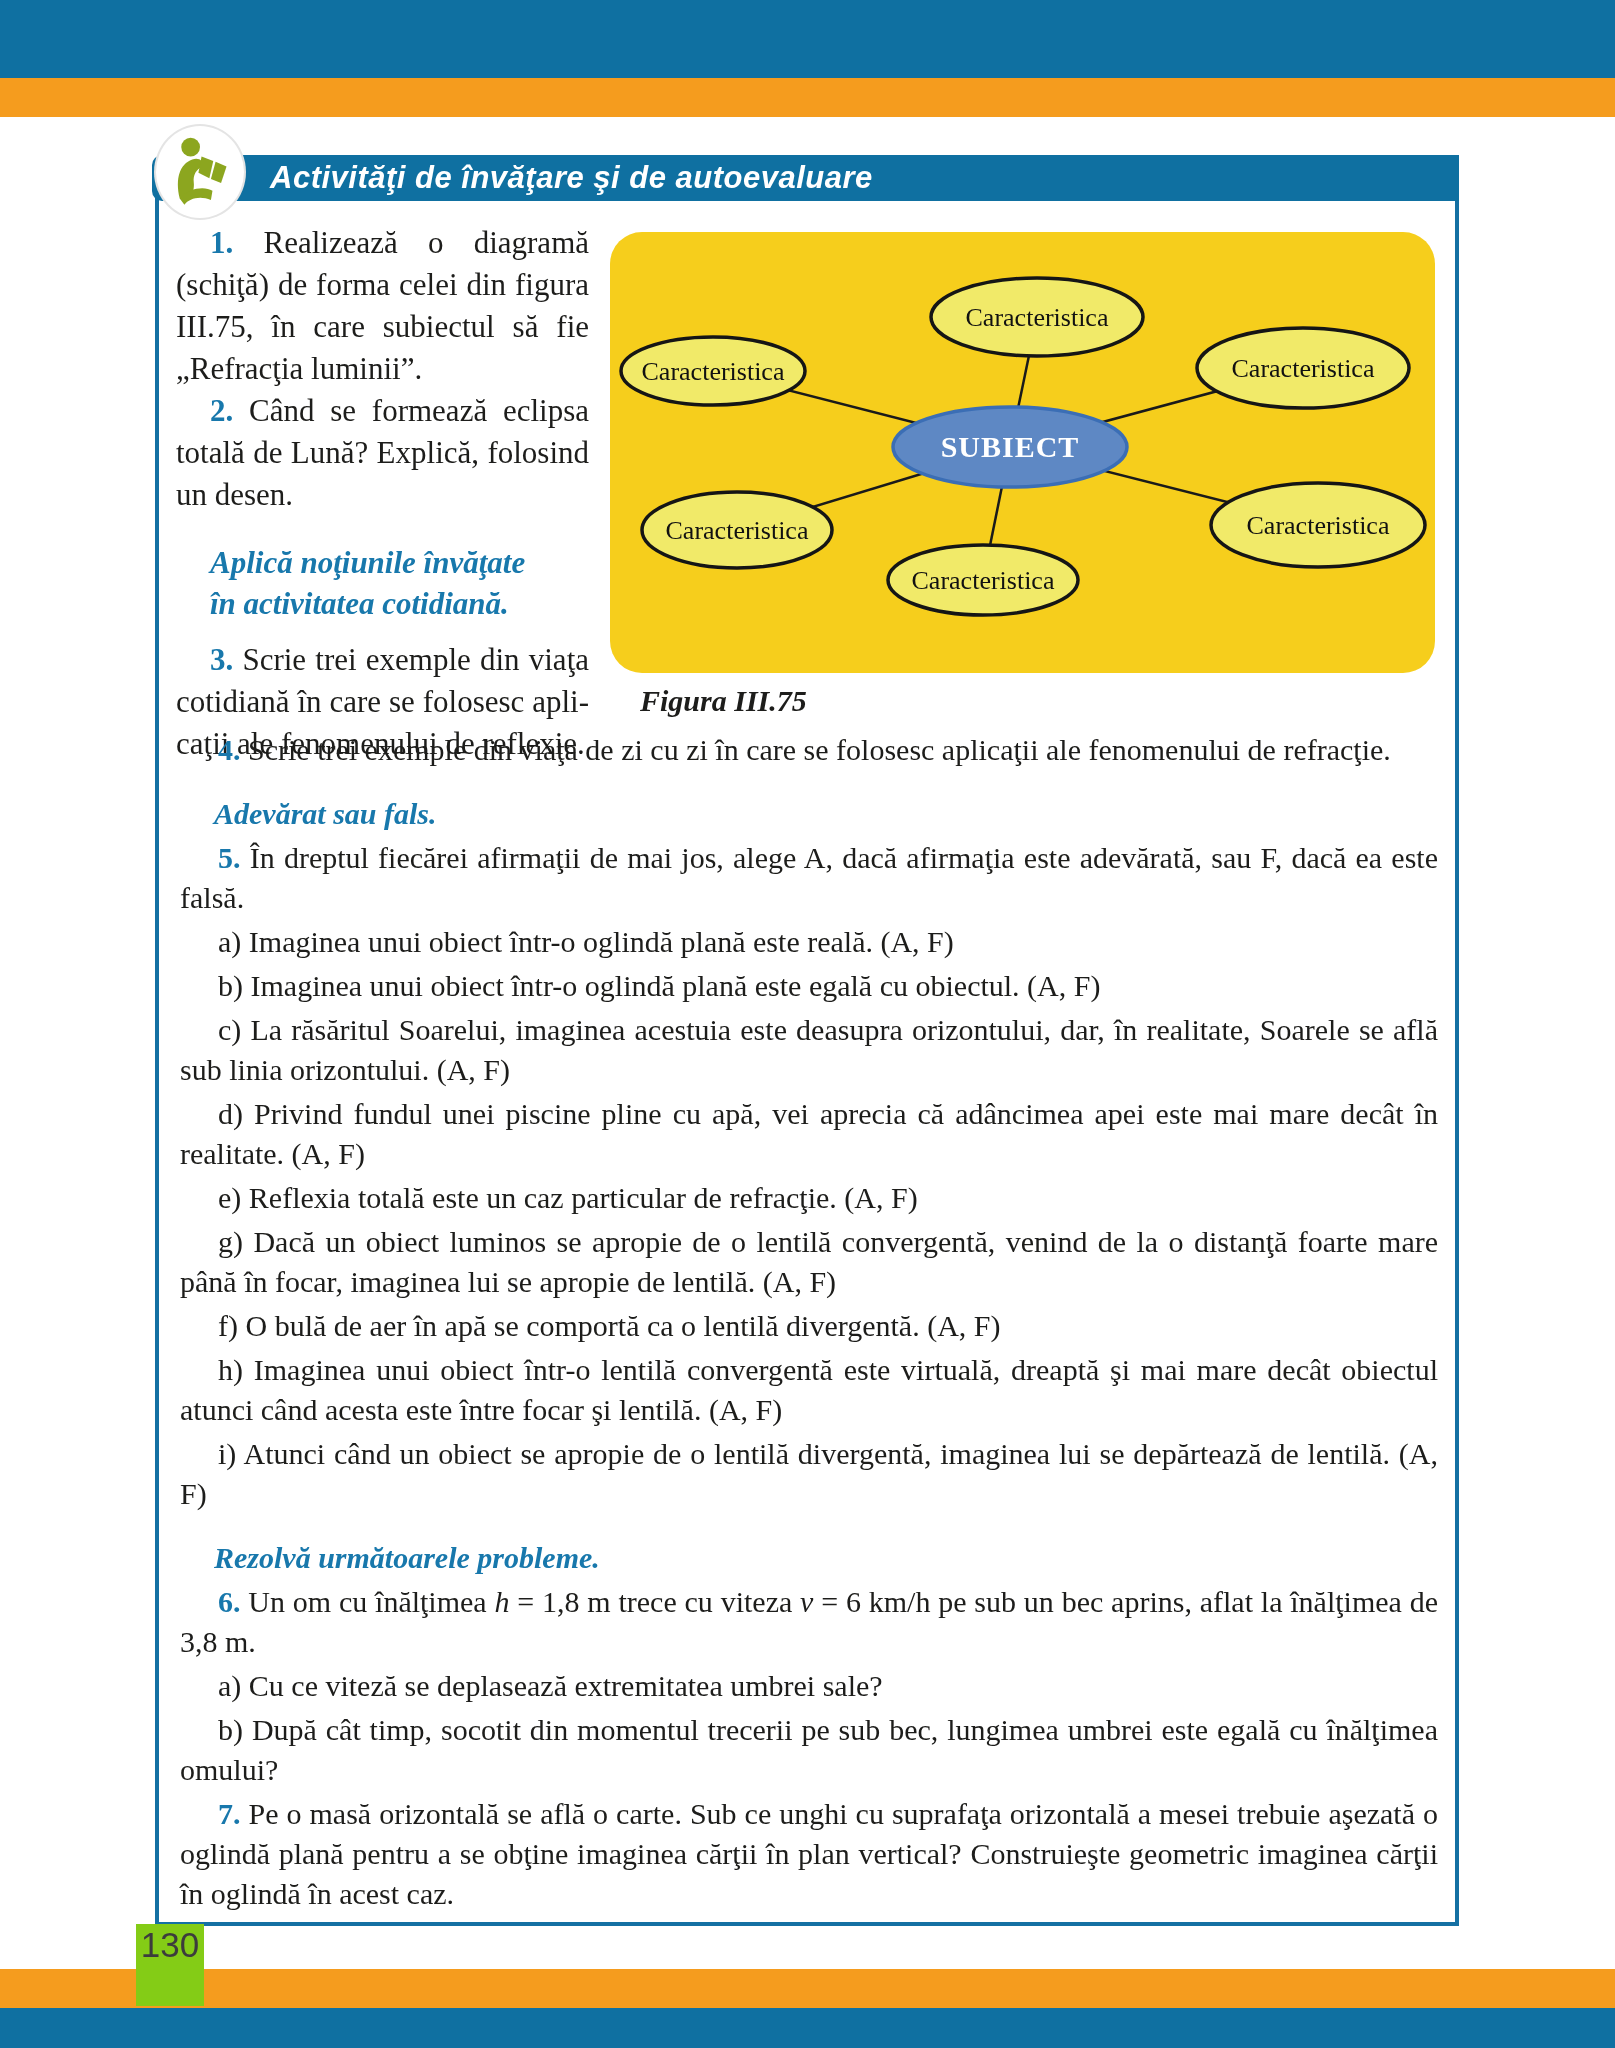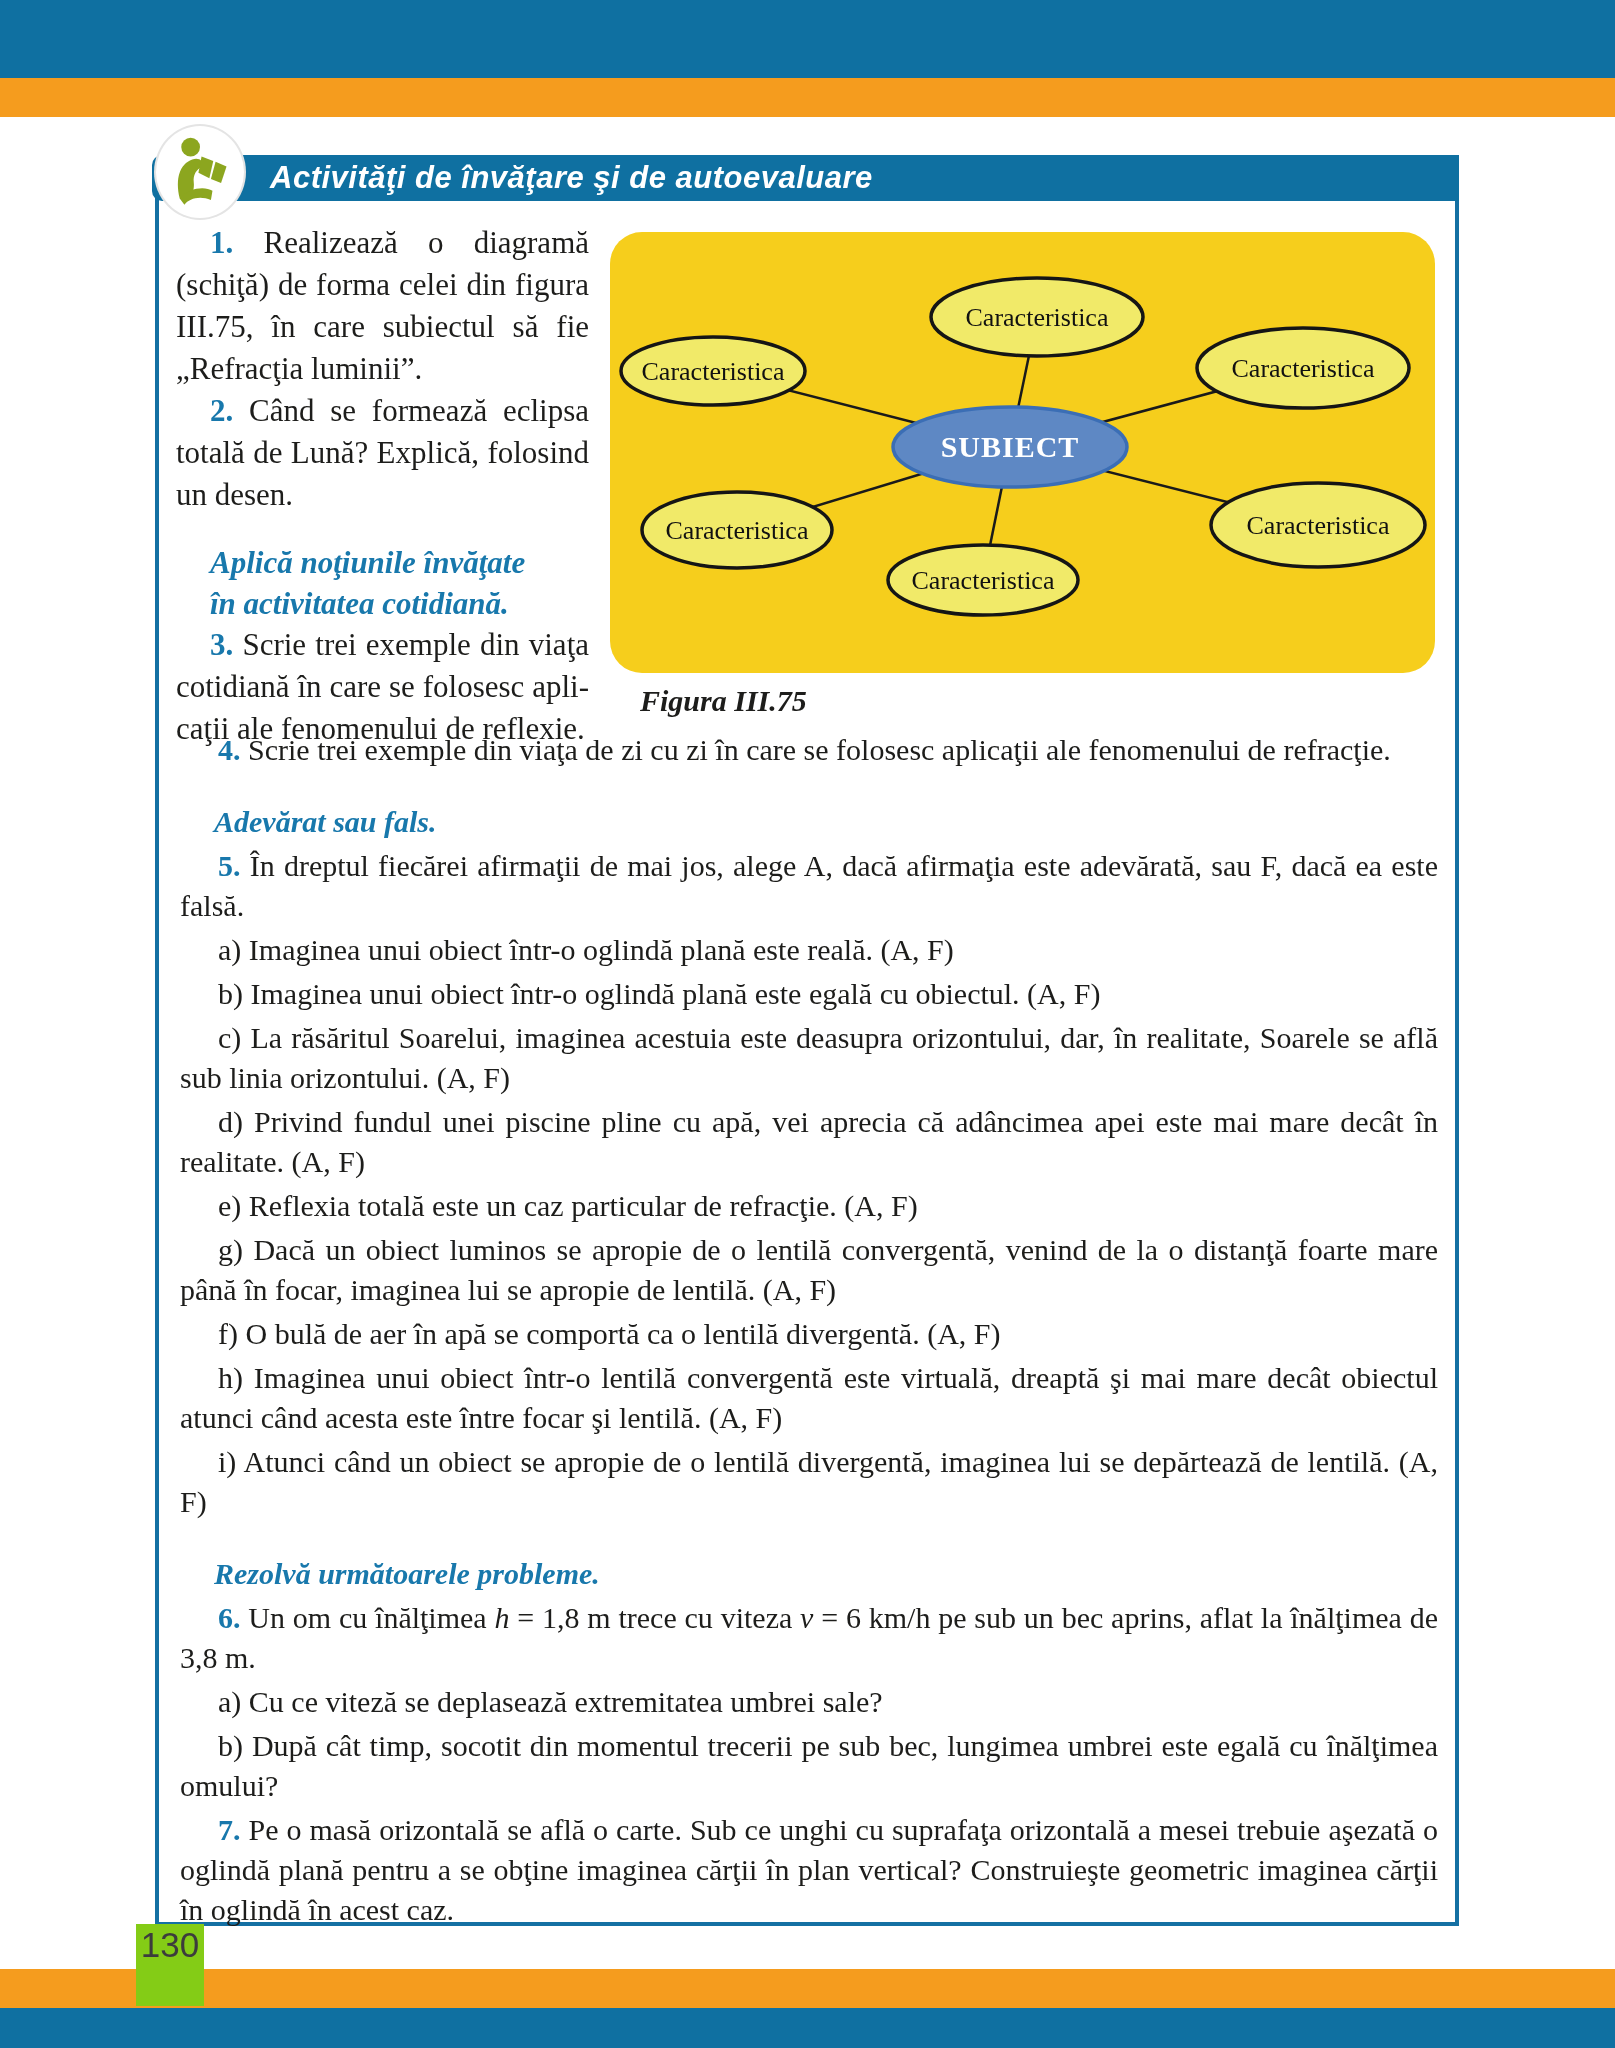--- a/index.html
+++ b/index.html
@@ -35,38 +35,38 @@
     display:flex; align-items:center; justify-content:center;
   }
 
   .left-col {
     position:absolute; left:176px; top:222px; width:413px;
     font-size:31px; line-height:42px; text-align:justify;
   }
   .left-col p { margin:0; text-indent:34px; }
   .num { color:#1878AC; font-weight:bold; }
   .subhead { color:#1878AC; font-weight:bold; font-style:italic; }
-  .left-col .subhead-block { margin:26px 0 0 34px; line-height:41px; }
+  .left-col .subhead-block { margin:26px 0 15px 34px; line-height:41px; }
 
   .fig-box {
     position:absolute; left:610px; top:232px; width:825px; height:441px;
     background:#F6CE1C; border-radius:32px;
   }
   .fig-box svg { position:absolute; left:0; top:0; }
   .fig-caption {
     position:absolute; left:640px; top:684px; width:660px; 
     font-weight:bold; font-style:italic; font-size:30px; color:#1d1d1b;
   }
 
   .main-col {
     position:absolute; left:176px; top:726px; width:1266px;
     font-size:30px; line-height:40px; text-align:justify;
   }
   .main-col p { margin:4px; text-indent:38px; }
-  .main-col .subhead-block { margin-top:32px; text-indent:38px; }
+  .main-col .subhead-block { margin-top:24px; text-indent:38px; }
   .var { font-style:italic; }
 
   .page-tab {
     position:absolute; left:88px; top:1924px; width:68px; height:82px;
     background:#84cc16; z-index:6; text-align:center;margin-left:48px;
   }
   .page-num {
     font-family:"Liberation Sans", sans-serif; font-size:35px; color:#3c3c3c;
     line-height:42px;
   }

